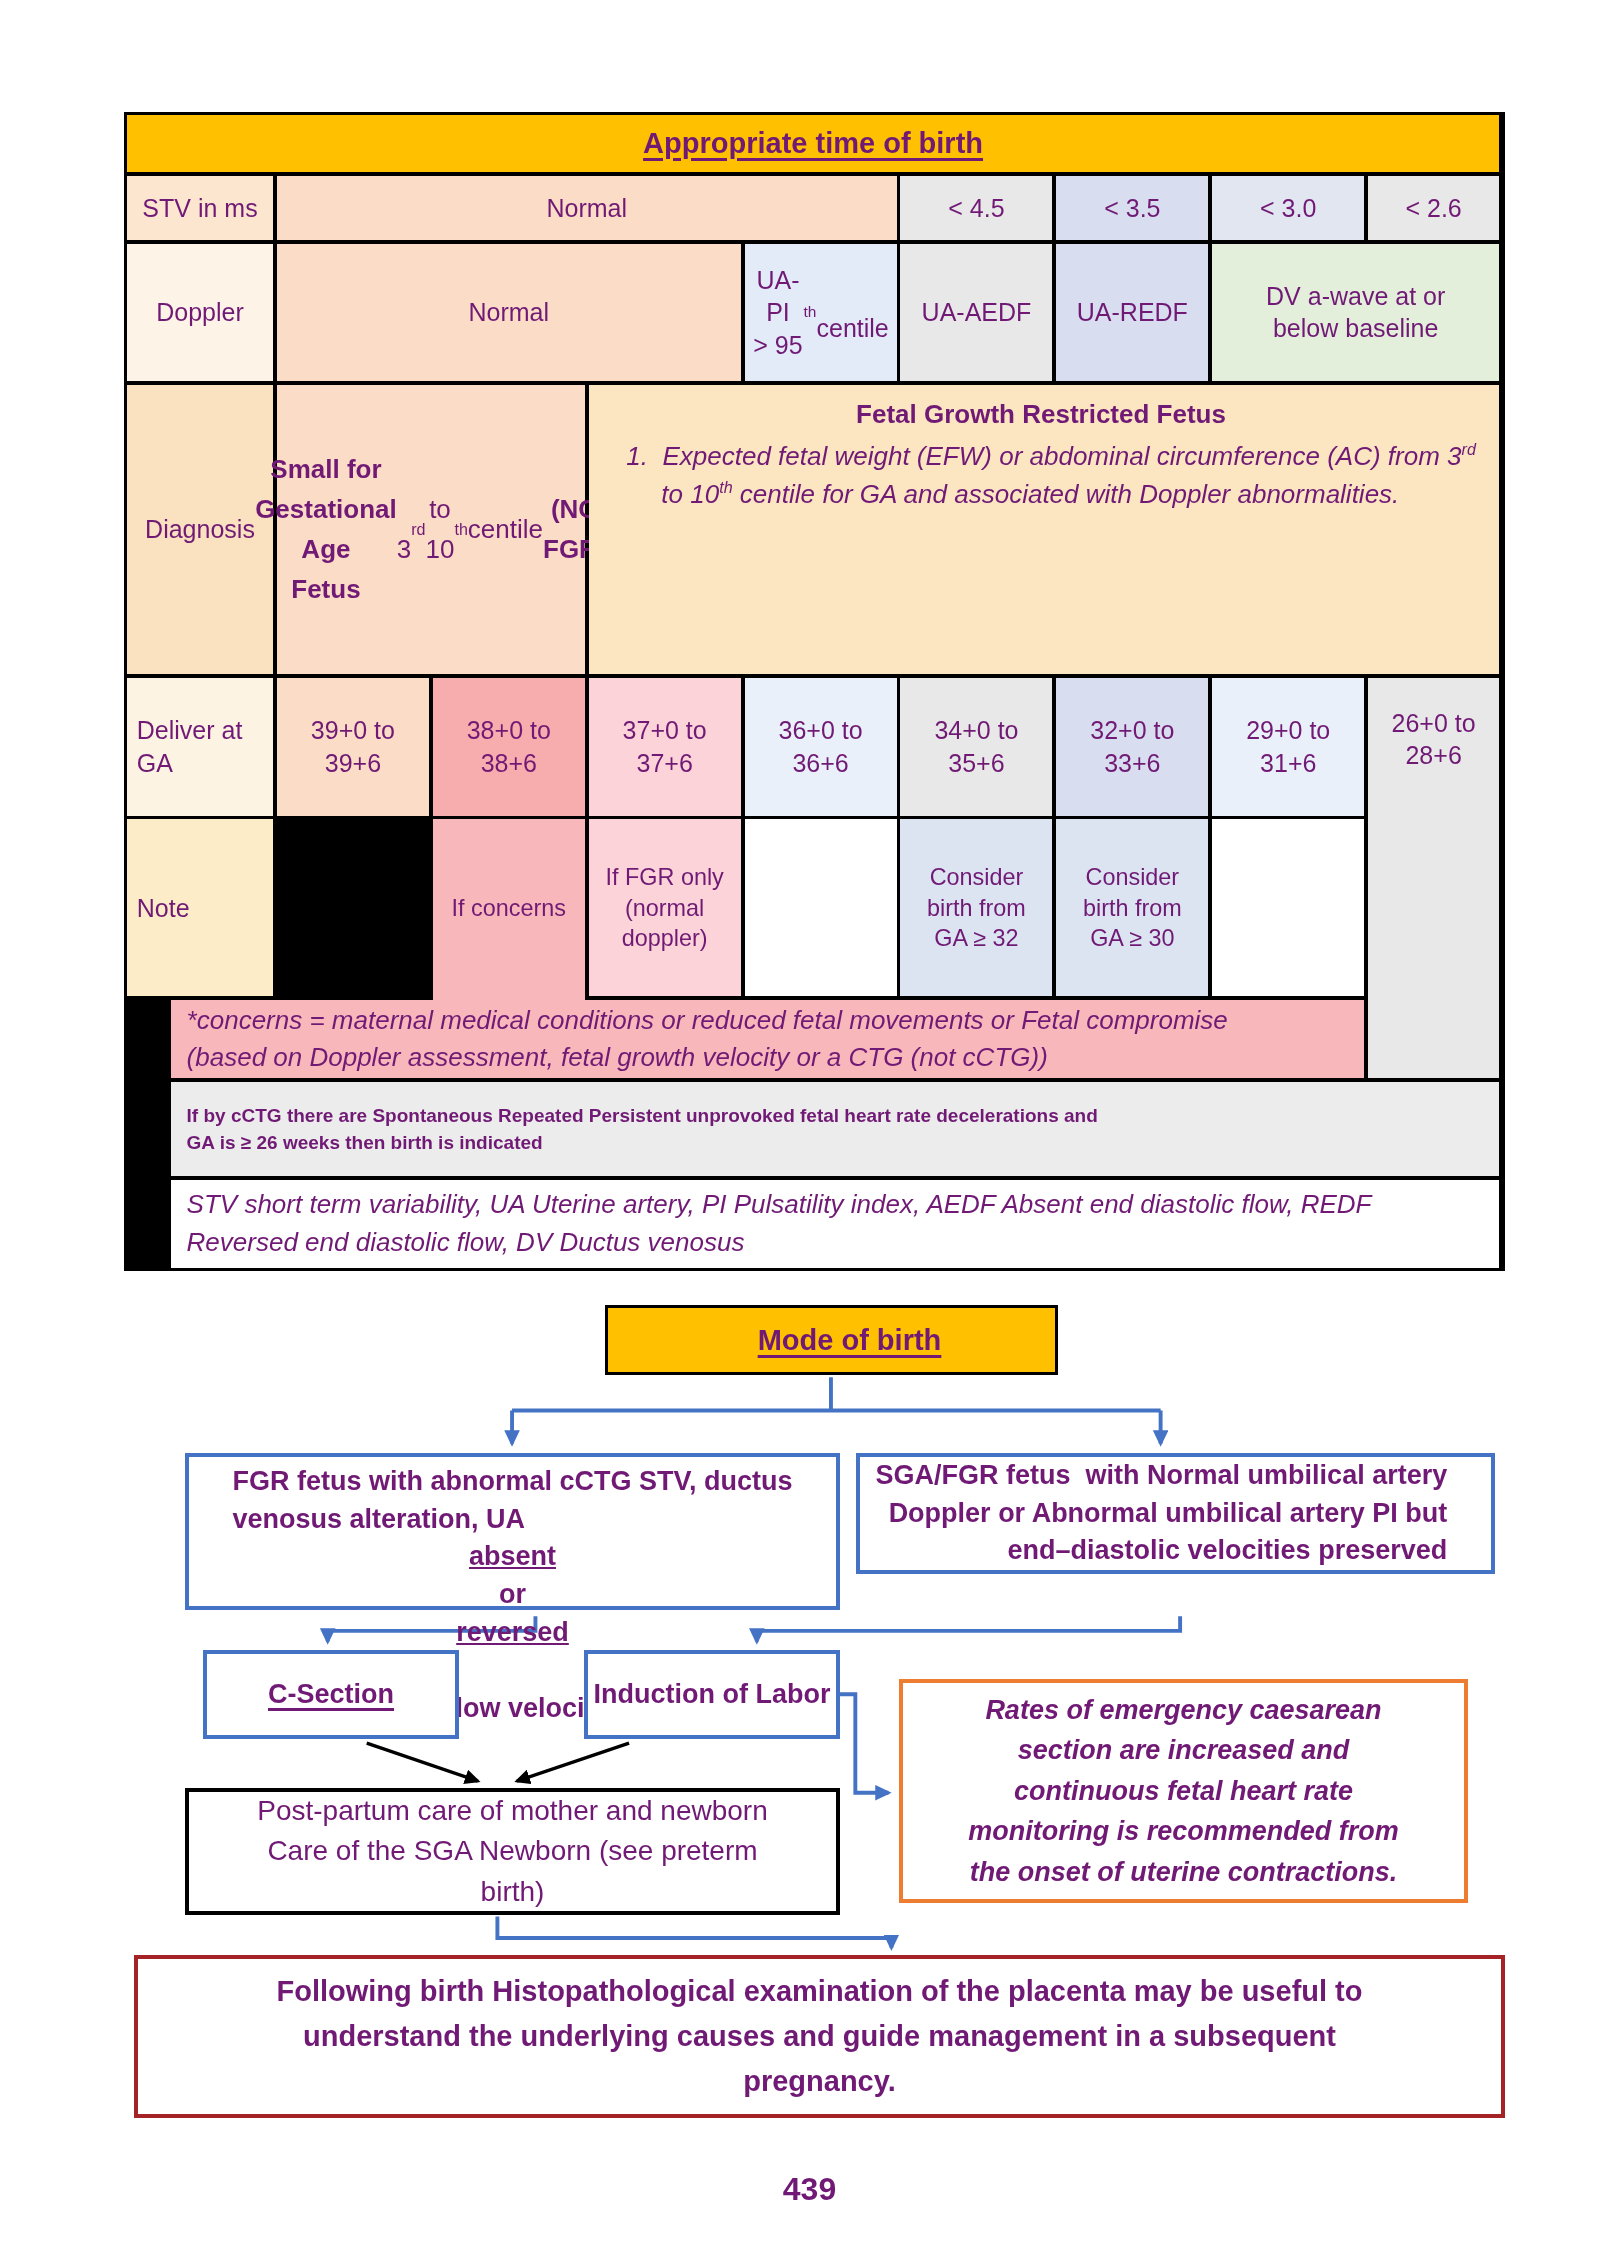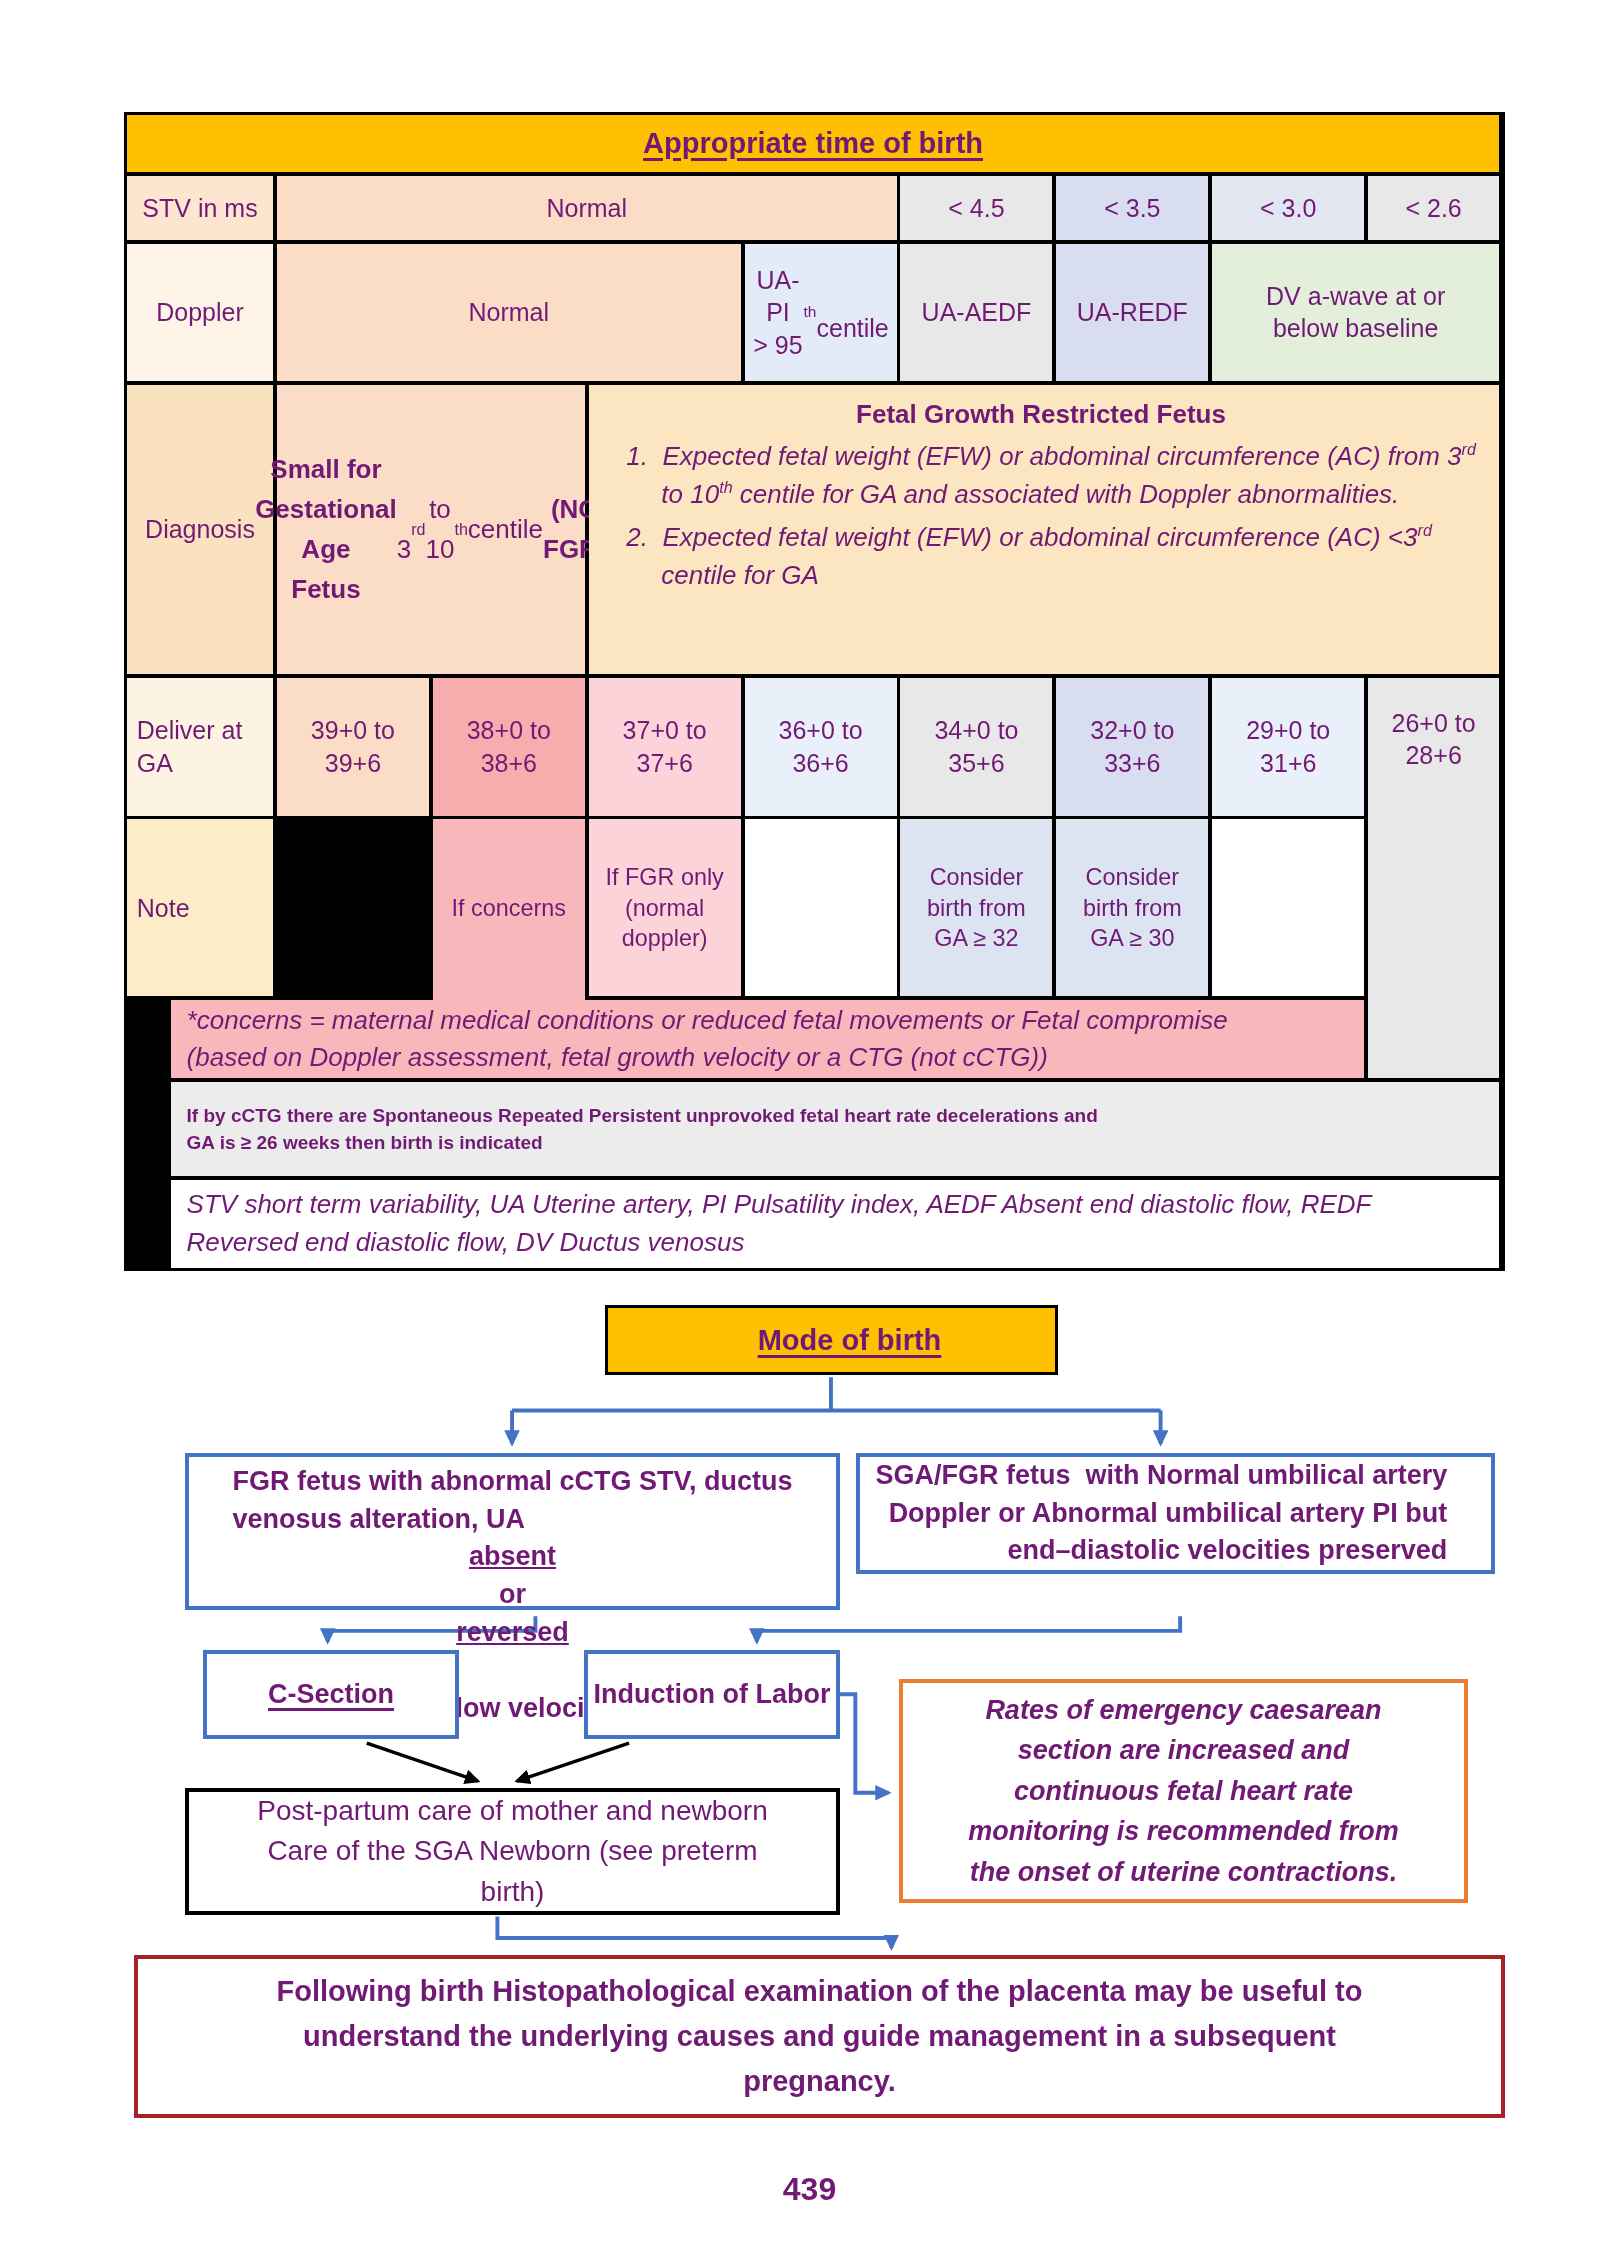--- a/index.html
+++ b/index.html
@@ -84,21 +84,20 @@
     <div class="tc bg-bluepi" style="grid-column:5">UA- PI<br>&gt; 95<sup>th</sup><br>centile</div>
     <div class="tc bg-gray" style="grid-column:6">UA-AEDF</div>
     <div class="tc bg-blue1" style="grid-column:7">UA-REDF</div>
     <div class="tc bg-green" style="grid-column:8/10">DV a-wave at or<br>below baseline</div>
 
     <div class="tc bg-diag" style="grid-column:1">Diagnosis</div>
     <div class="tc bg-peach sga-cell"><b>Small for<br>Gestational Age<br>Fetus</b><br>3<sup>rd</sup> to 10<sup>th</sup> centile<br><b>(NO FGR)</b></div>
     <div class="tc bg-fgr fgr-cell">
       <div class="fgr-title">Fetal Growth Restricted Fetus</div>
       <div class="fgr-item">1.&nbsp;&nbsp;Expected fetal weight (EFW) or abdominal circumference (AC) from 3<sup>rd</sup> to 10<sup>th</sup> centile for GA and associated with Doppler abnormalities.</div>
-      <div class="fgr-item">2.&nbsp;&nbsp;Expected fetal weight (EFW) or abdominal circumference (AC) &lt;3<sup>rd</sup> centile for GA</div>
     </div>
 
     <div class="tc bg-dellbl left" style="grid-column:1;grid-row:5">Deliver at GA</div>
     <div class="tc bg-peach" style="grid-column:2;grid-row:5">39+0 to 39+6</div>
     <div class="tc bg-salmon" style="grid-column:3;grid-row:5">38+0 to 38+6</div>
     <div class="tc bg-pink" style="grid-column:4;grid-row:5">37+0 to 37+6</div>
     <div class="tc bg-bluepale" style="grid-column:5;grid-row:5">36+0 to 36+6</div>
     <div class="tc bg-gray" style="grid-column:6;grid-row:5">34+0 to 35+6</div>
     <div class="tc bg-blue1" style="grid-column:7;grid-row:5">32+0  to 33+6</div>
     <div class="tc bg-bluepale" style="grid-column:8;grid-row:5">29+0 to 31+6</div>

